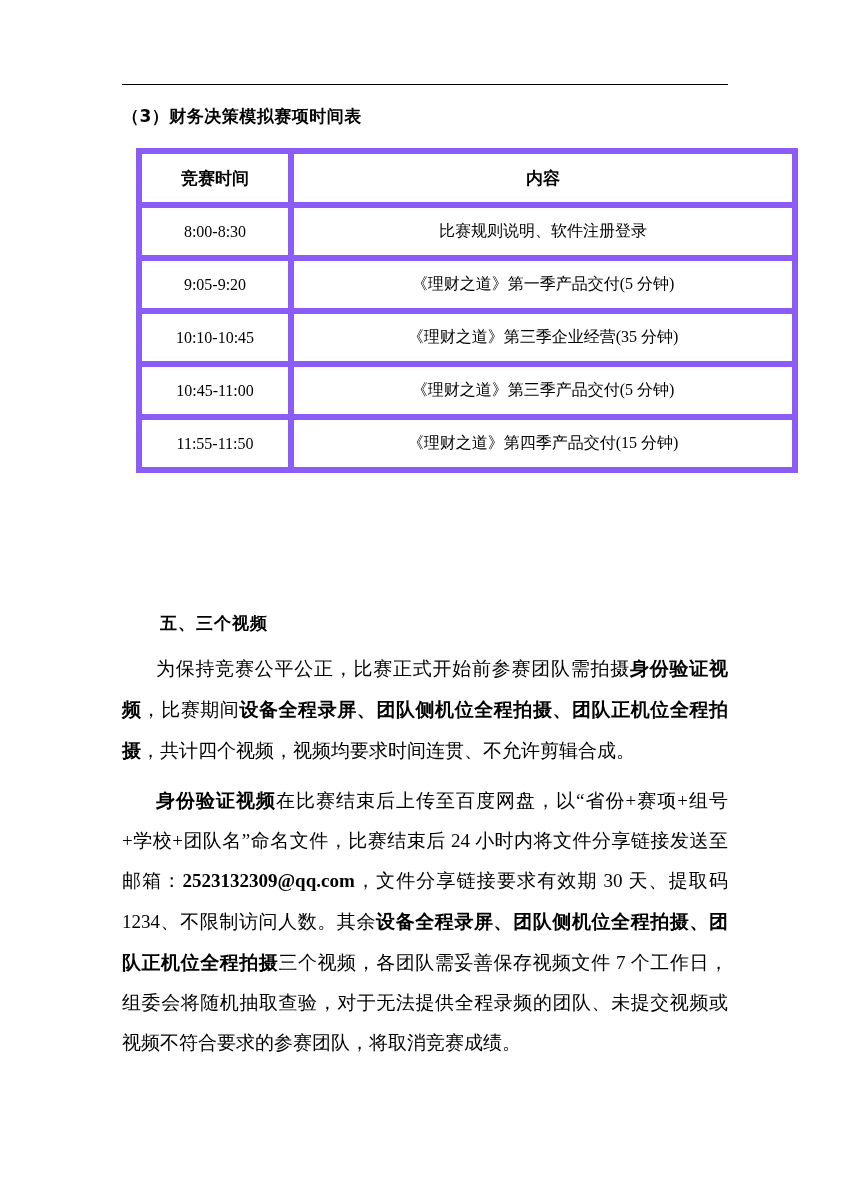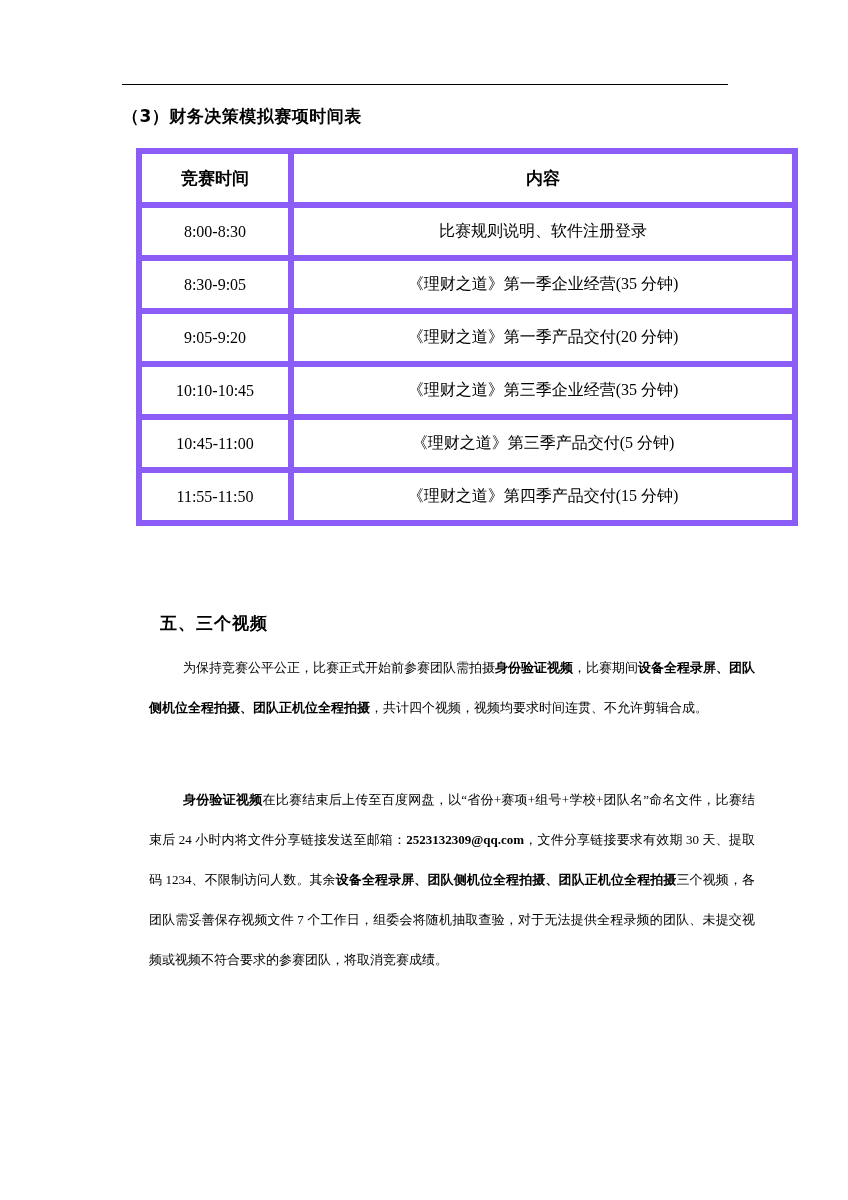--- a/index.html
+++ b/index.html
@@ -69,26 +69,25 @@
     top: 612px;
     font-size: 17px;
     font-weight: bold;
     letter-spacing: 1px;
     font-family: "DejaVu Sans", "Liberation Sans", sans-serif;
   }
   .para {
     position: absolute;
     left: 122px;
     width: 606px;
-    font-size: 13px;
+    font-size: 19px;
     line-height: 40px;
     text-align: justify;
     text-justify: inter-ideograph;
     text-indent: 34px;
-    margin-left: 27px;
   }
   .para b {
     font-weight: bold;
     font-family: "DejaVu Sans", "Liberation Sans", sans-serif;
   }
   .p1 { top: 648px; }
   .p2 { top: 780px; }
   .mono-mail {
     font-family: "Liberation Serif", "DejaVu Serif", serif;
     font-weight: bold;
@@ -107,26 +106,22 @@
     <tbody>
       <tr class="header">
         <td class="col-time">竞赛时间</td>
         <td class="col-content">内容</td>
       </tr>
       <tr>
         <td class="col-time">8:00-8:30</td>
         <td class="col-content">比赛规则说明、软件注册登录</td>
       </tr>
       <tr>
-        <td class="col-time">8:30-9:05</td>
-        <td class="col-content">《理财之道》第一季企业经营(35 分钟)</td>
-      </tr>
-      <tr>
         <td class="col-time">9:05-9:20</td>
-        <td class="col-content">《理财之道》第一季产品交付(20 分钟)</td>
+        <td class="col-content">《理财之道》第一季产品交付(5 分钟)</td>
       </tr>
       <tr>
         <td class="col-time">10:10-10:45</td>
         <td class="col-content">《理财之道》第三季企业经营(35 分钟)</td>
       </tr>
       <tr>
         <td class="col-time">10:45-11:00</td>
         <td class="col-content">《理财之道》第三季产品交付(5 分钟)</td>
       </tr>
       <tr>

